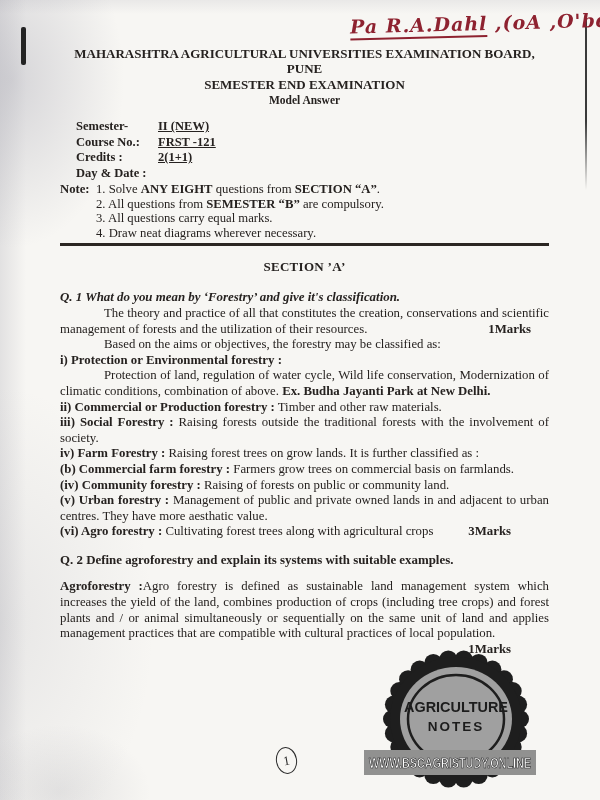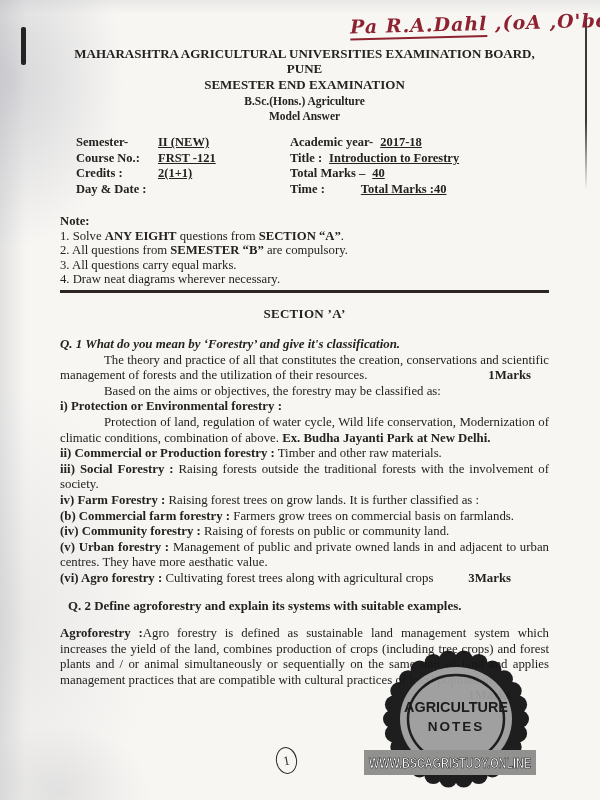--- a/index.html
+++ b/index.html
@@ -31,35 +31,35 @@
   
   .info{display:flex;margin-top:12px;font-weight:700;font-size:12.5px;line-height:15.5px;text-decoration:underline;}
   .info-left{width:230px;padding-left:16px;box-sizing:border-box;}
   .info-right{flex:1;}
   .ilbl{display:inline-block;min-width:78px;}
   .ival{padding-left:4px;}
   .rlbl{display:inline-block;}
   .rval{padding-left:7px;}
   .rval.gap{padding-left:36px;}
   
-  .note{display:flex;margin-top:17px;font-size:12.7px;line-height:14.6px;flex-direction:column;}
+  .note{display:flex;margin-top:1px;font-size:12.7px;line-height:14.6px;}
   .note-label{font-weight:700;width:36px;flex:none;}
   .note-items{flex:1;}
   .rule{border:none;border-top:3px solid #2b2622;margin:3px 0 0 0;}
   
   .section-title{text-align:center;font-weight:700;font-size:13px;margin-top:13px;letter-spacing:.3px;}
   
   .qh{font-weight:700;font-size:12.9px;margin-top:15px;line-height:15.6px;font-style:italic;}
   .para{font-size:12.8px;line-height:15.6px;text-align:justify;margin:0;}
   .ind{text-indent:44px;}
   .b{font-weight:700;}
   .marks{font-weight:700;float:right;}
   .mr1{margin-right:18px;}
   .mr2{margin-right:38px;}
-  .q2h{font-weight:700;font-size:12.9px;margin-top:13px;line-height:15.6px;margin-left:8px;}
+  .q2h{font-weight:700;font-size:12.9px;margin-top:13px;line-height:15.6px;}
   .q2p{margin-top:11px;}
   
   .stamp{position:absolute;left:378px;top:646px;width:158px;height:150px;opacity:.96;}
   .stamp svg{overflow:visible;}
   
   .pgnum{
     position:absolute;left:276px;top:747px;width:19px;height:25px;
     border:1.6px solid #2b2b2b;border-radius:50%;transform:rotate(-10deg);
     display:flex;align-items:center;justify-content:center;
     font-size:13px;color:#2b2b2b;background:transparent;
@@ -77,36 +77,29 @@
 
 <div class="doc">
 
   <div class="hw">
     <span class="u">Pa R.A.Dahl</span><span> ,(oA ,O'bd)</span>
   </div>
 
   <div class="hdr">
     <div class="h1">MAHARASHTRA AGRICULTURAL UNIVERSITIES EXAMINATION BOARD, PUNE</div>
     <div class="h2">SEMESTER END EXAMINATION</div>
-    <div class="h3">B.Sc.(Hons.) Agriculture</div>
     <div class="h4">Model Answer</div>
   </div>
 
   <div class="info">
     <div class="info-left">
       <div><span class="ilbl">Semester-</span><span class="ival">II (NEW)</span></div>
       <div><span class="ilbl">Course No.:</span><span class="ival">FRST -121</span></div>
       <div><span class="ilbl">Credits :</span><span class="ival">2(1+1)</span></div>
       <div><span class="ilbl">Day &amp; Date :</span><span class="ival"></span></div>
-    </div>
-    <div class="info-right">
-      <div><span class="rlbl">Academic year-</span><span class="rval">2017-18</span></div>
-      <div><span class="rlbl">Title :</span><span class="rval">Introduction to Forestry</span></div>
-      <div><span class="rlbl">Total Marks –</span><span class="rval">40</span></div>
-      <div><span class="rlbl">Time :</span><span class="rval gap">Total Marks  :40</span></div>
     </div>
   </div>
 
   <div class="note">
     <div class="note-label">Note:</div>
     <div class="note-items">
       <div><span>1. Solve </span><span style="font-weight: 700;">ANY EIGHT</span><span> questions from </span><span style="font-weight: 700;">SECTION  “A”</span><span>.</span></div>
       <div><span>2. All questions from </span><span style="font-weight: 700;">SEMESTER “B”</span><span> are compulsory.</span></div>
       <div><span>3. All questions carry equal marks.</span></div>
       <div><span>4. Draw neat diagrams wherever necessary.</span></div>

